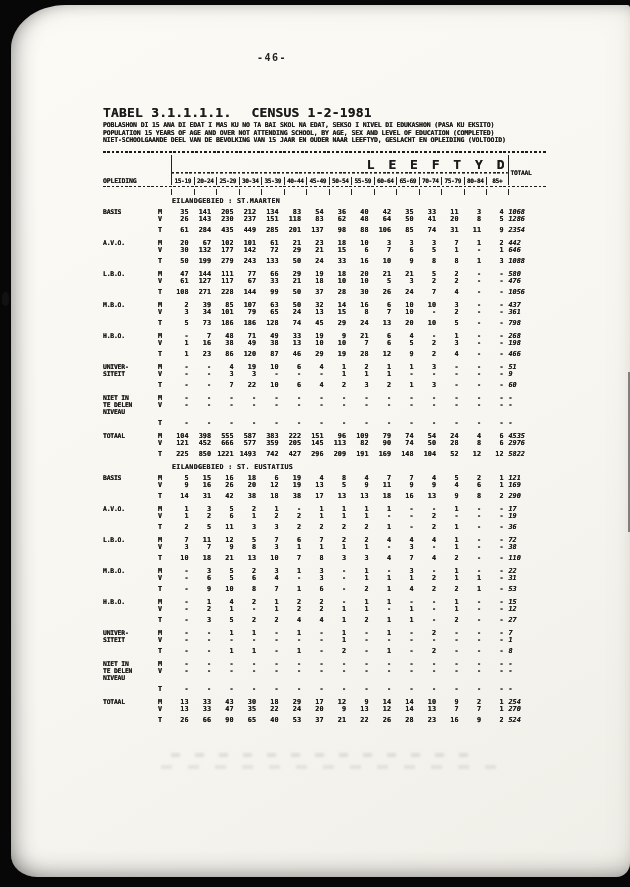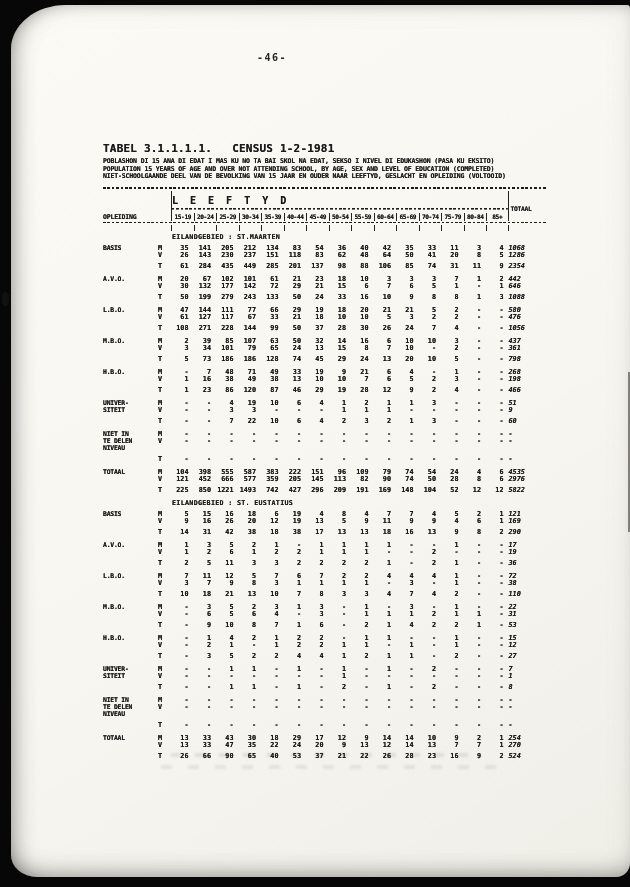--- a/index.html
+++ b/index.html
@@ -20,32 +20,32 @@
       inset 0 10px 18px -14px rgba(0,0,0,0.28);
   }
   .pageno{
     position:absolute;left:246px;top:47px;
     font-size:10px;font-weight:700;color:#242424;letter-spacing:1.5px;
   }
   .content{
     position:absolute;left:92px;top:104px;width:470px;color:#1a1a1a;font-weight:700;
     text-shadow:0 0 0.45px rgba(10,10,10,0.75);
   }
-  .tbl-title{font-size:11px;height:8px;line-height:8px;white-space:nowrap;margin-bottom:5px;letter-spacing:0.2px;margin-top:36px;}
+  .tbl-title{font-size:13px;height:8px;line-height:8px;white-space:nowrap;margin-bottom:5px;letter-spacing:0.2px;}
   .tbl-title .census{margin-left:20px;}
   .caption div{font-size:6.5px;line-height:7.6px;white-space:nowrap;letter-spacing:-0.15px;}
   .caption{margin-bottom:6px;}
 
   .census-table{--gcols:53px 15px repeat(15,22.5px) 38px;width:444px;}
   .hrow,.row{display:grid;grid-template-columns:var(--gcols);}
   .dashfull{height:1.8px;margin:1px 0 2px 0;
     background:repeating-linear-gradient(90deg,#1c1c1c 0 2.6px,transparent 2.6px 4.4px);}
   .span-ages{grid-column:3/18;border-left:1.5px solid #222;border-right:1.5px solid #222;}
   .pipes-top{height:6px;}
-  .leeftyd{height:8px;line-height:8px;text-align:left;font-size:10px;letter-spacing:3px;}
+  .leeftyd{height:8px;line-height:8px;text-align:right;font-size:13px;letter-spacing:3px;}
   .dashrow{height:8px;}
   .dashrow .span-ages{
     background:repeating-linear-gradient(90deg,#1c1c1c 0 2.6px,transparent 2.6px 4.4px) center/100% 1.6px no-repeat;}
   .tot-label{grid-column:18;font-size:6.3px;line-height:8px;padding-left:2px;letter-spacing:-0.3px;}
   .oplab{grid-column:1/3;font-size:6.5px;line-height:8px;letter-spacing:-0.2px;}
   .agehead{height:8px;}
   .hc.age{border-left:1.5px solid #222;font-size:6.2px;line-height:8px;text-align:center;letter-spacing:-0.4px;}
   .hc.age.last{border-right:1.5px solid #222;}
   .pipesrow{height:6px;}
   .pc{border-left:1.5px solid #222;height:6px;}

